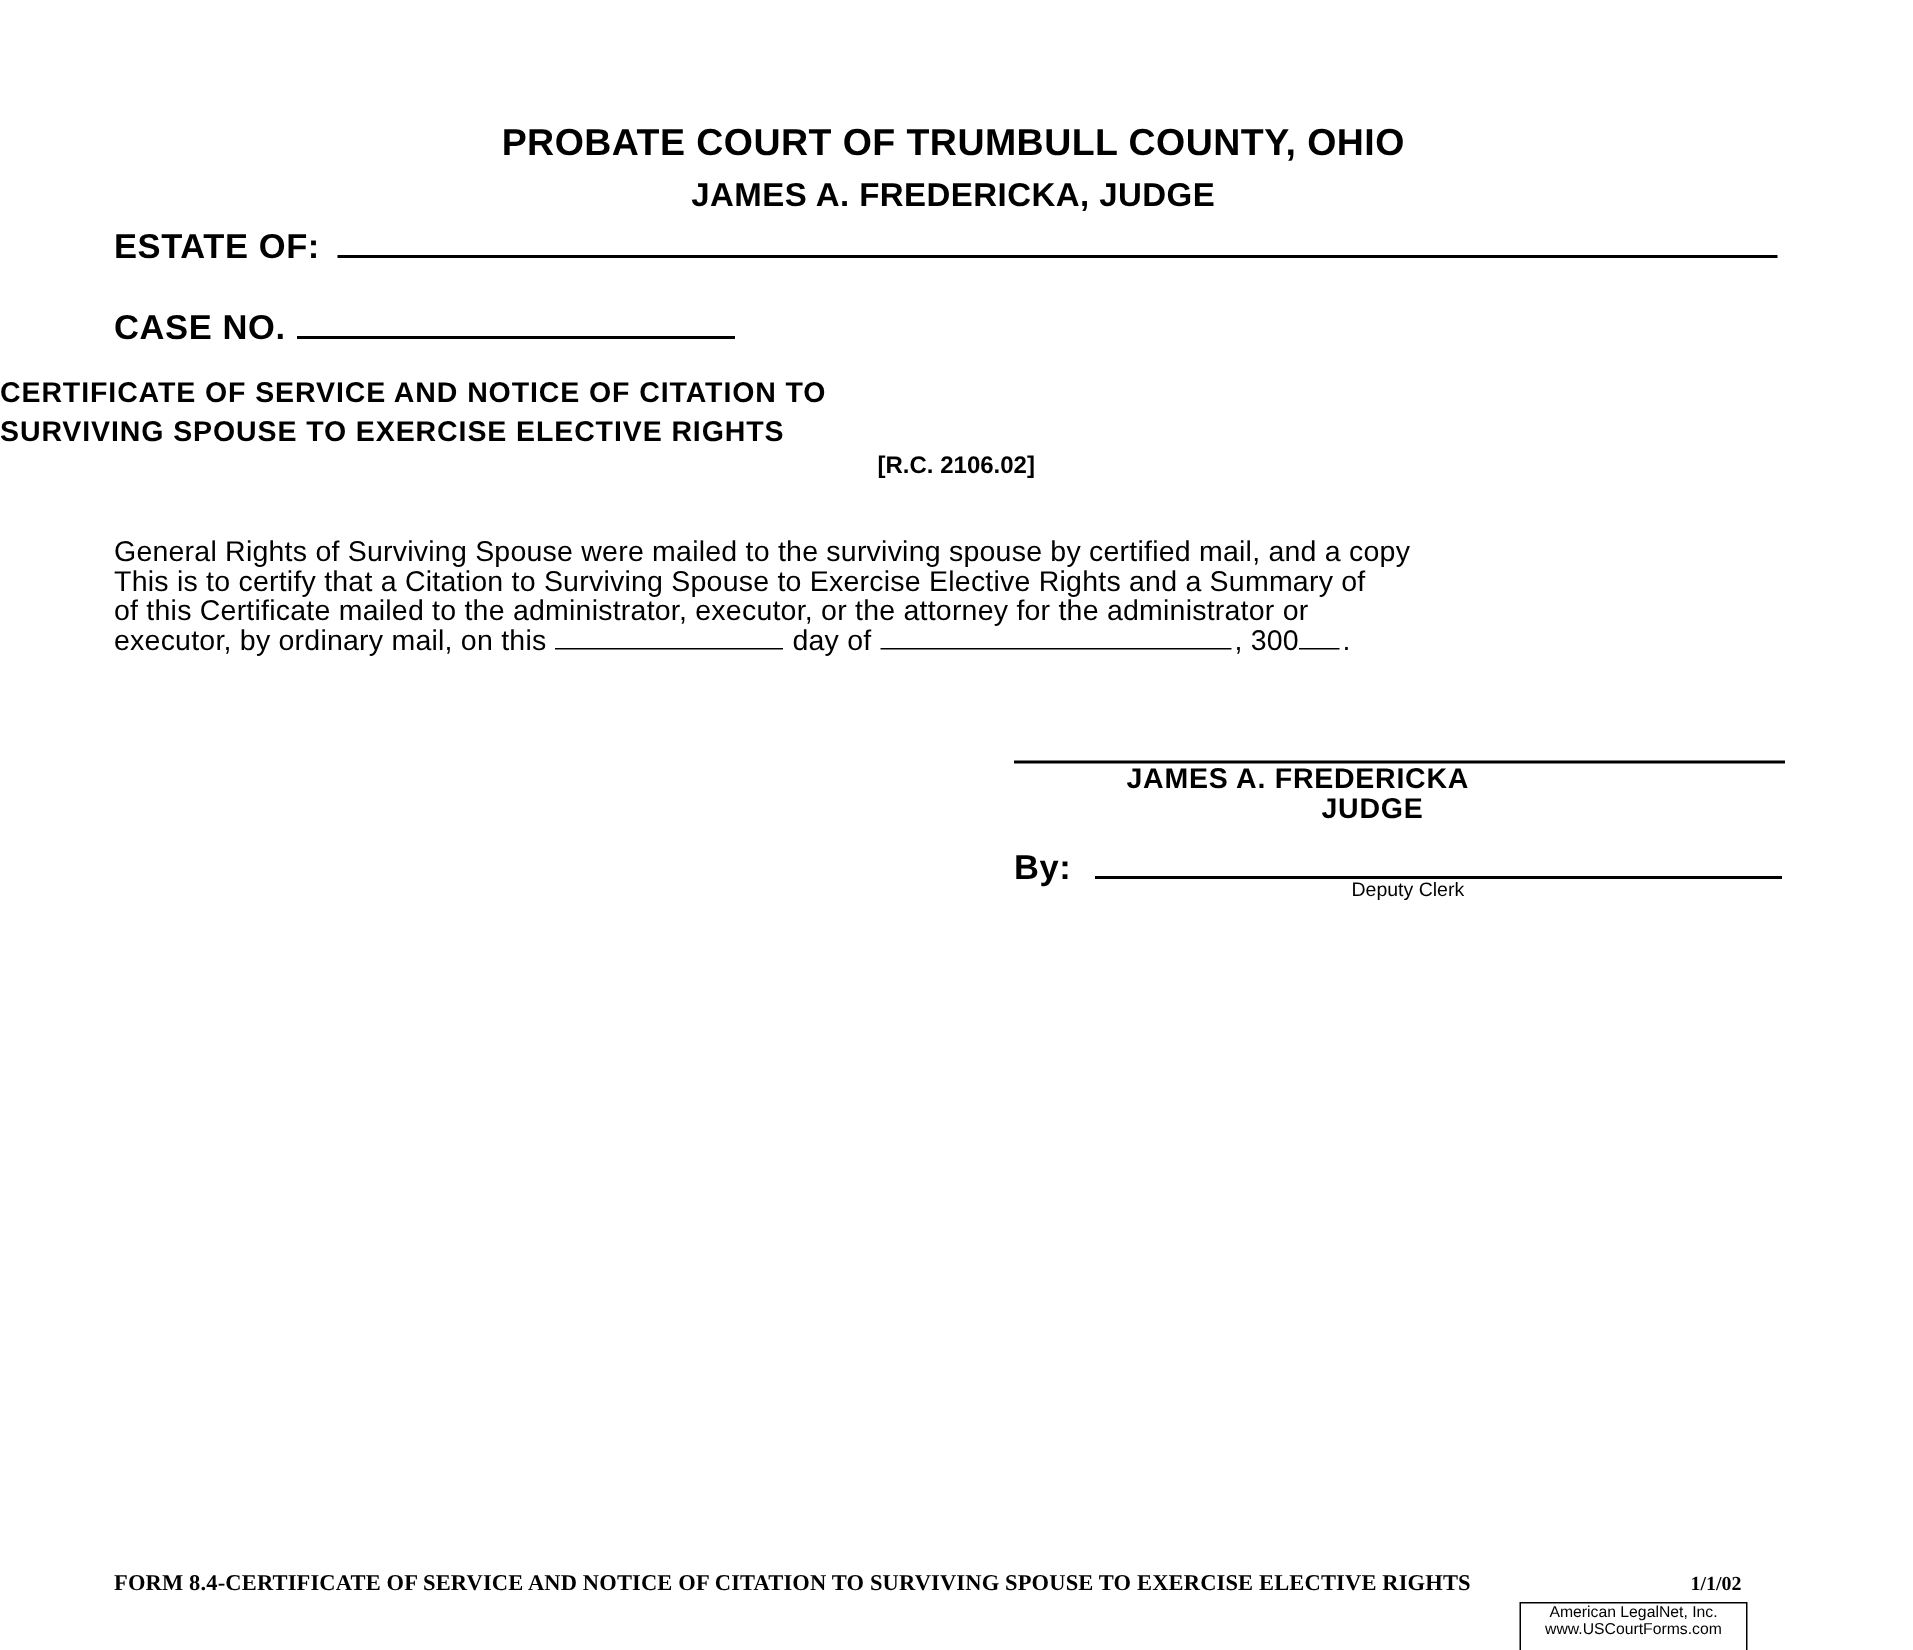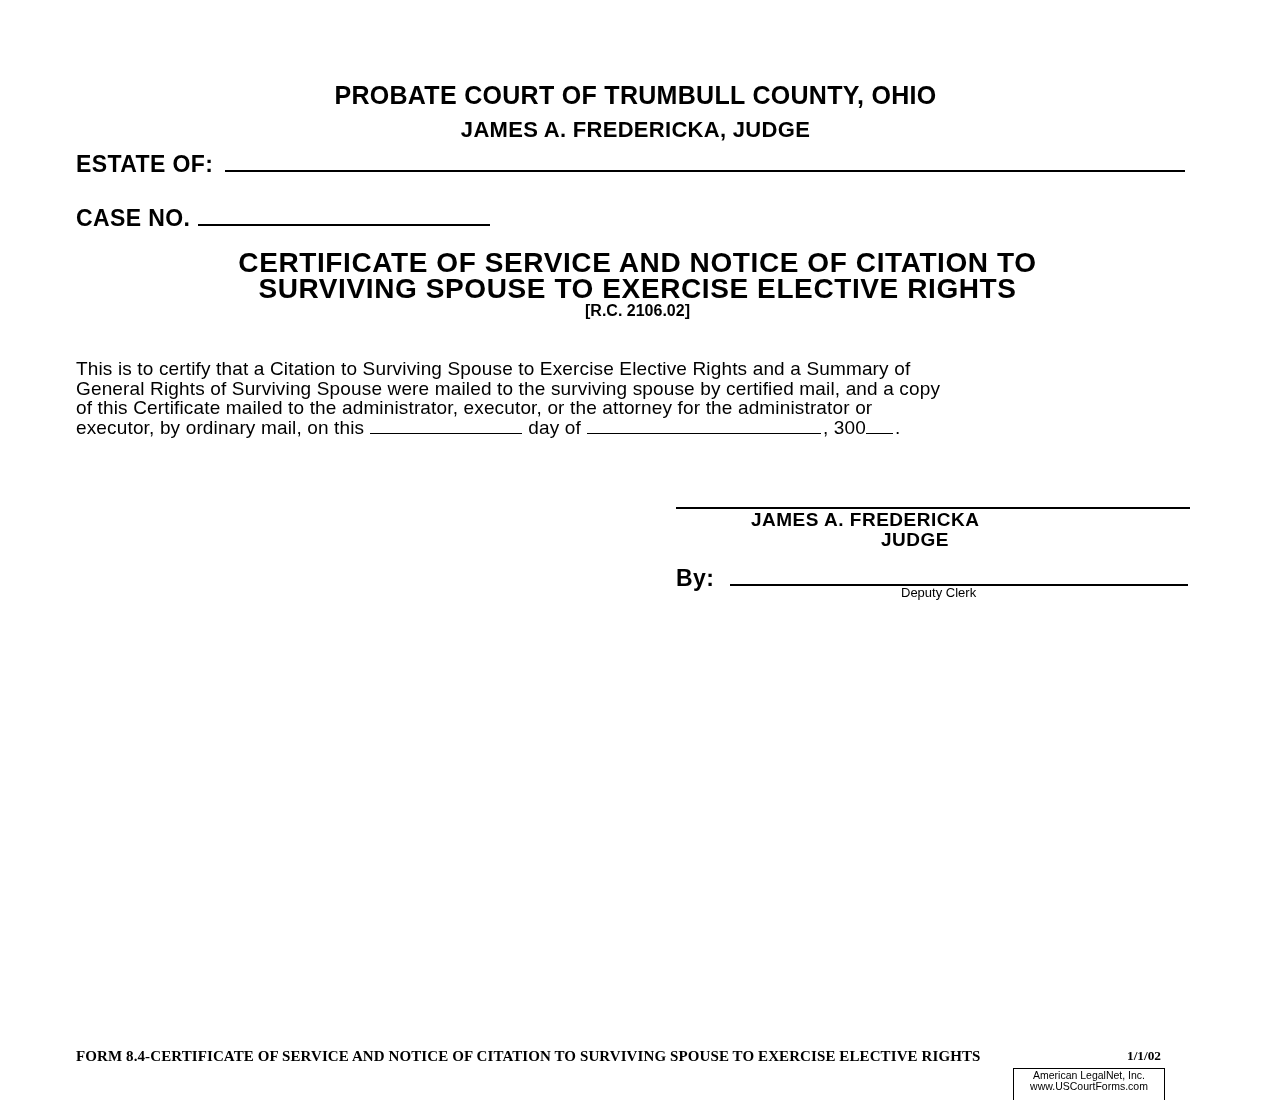--- a/index.html
+++ b/index.html
@@ -49,23 +49,23 @@
     }
 
     .estate-row { left: 76px; top: 150px; }
     .estate-row .field-line { width: 960px; margin-left: 12px; }
 
     .case-row { left: 76px; top: 204px; }
     .case-row .field-line { width: 292px; margin-left: 8px; }
 
     .doc-title {
       left: 0; width: 1275px; top: 250px;
-      text-align: center;
+      text-align: left;
       font-weight: bold;
-      font-size: 28px;
+      font-size: 19px;
       letter-spacing: 0.6px;
       line-height: 26px;
     }
     .doc-cite {
       left: 0; width: 1275px; top: 302px;
       text-align: center;
       font-weight: bold;
       font-size: 16px;
       line-height: 18px;
     }
@@ -152,22 +152,22 @@
   <span class="field-line"></span>
 </div>
 
 <div class="abs doc-title">
   <div>CERTIFICATE OF SERVICE AND NOTICE OF CITATION TO</div>
   <div>SURVIVING SPOUSE TO EXERCISE ELECTIVE RIGHTS</div>
 </div>
 <div class="abs doc-cite">[R.C. 2106.02]</div>
 
 <div class="abs body-text">
+  <span class="line">General Rights of Surviving Spouse were mailed to the surviving spouse by certified mail, and a copy</span>
   <span class="line">This is to certify that a Citation to Surviving Spouse to Exercise Elective Rights and a Summary of</span>
-  <span class="line">General Rights of Surviving Spouse were mailed to the surviving spouse by certified mail, and a copy</span>
   <span class="line">of this Certificate mailed to the administrator, executor, or the attorney for the administrator or</span>
   <span class="line"><span>executor, by ordinary mail, on this</span><span class="blank blank-day"></span><span>day of</span><span class="blank blank-month"></span><span>, 300</span><span class="blank blank-year"></span><span>.</span></span>
 </div>
 
 <div class="abs sig-line"></div>
 <div class="abs sig-name">
   <span class="n1">JAMES A. FREDERICKA</span>
   <span class="n2">JUDGE</span>
 </div>
 

